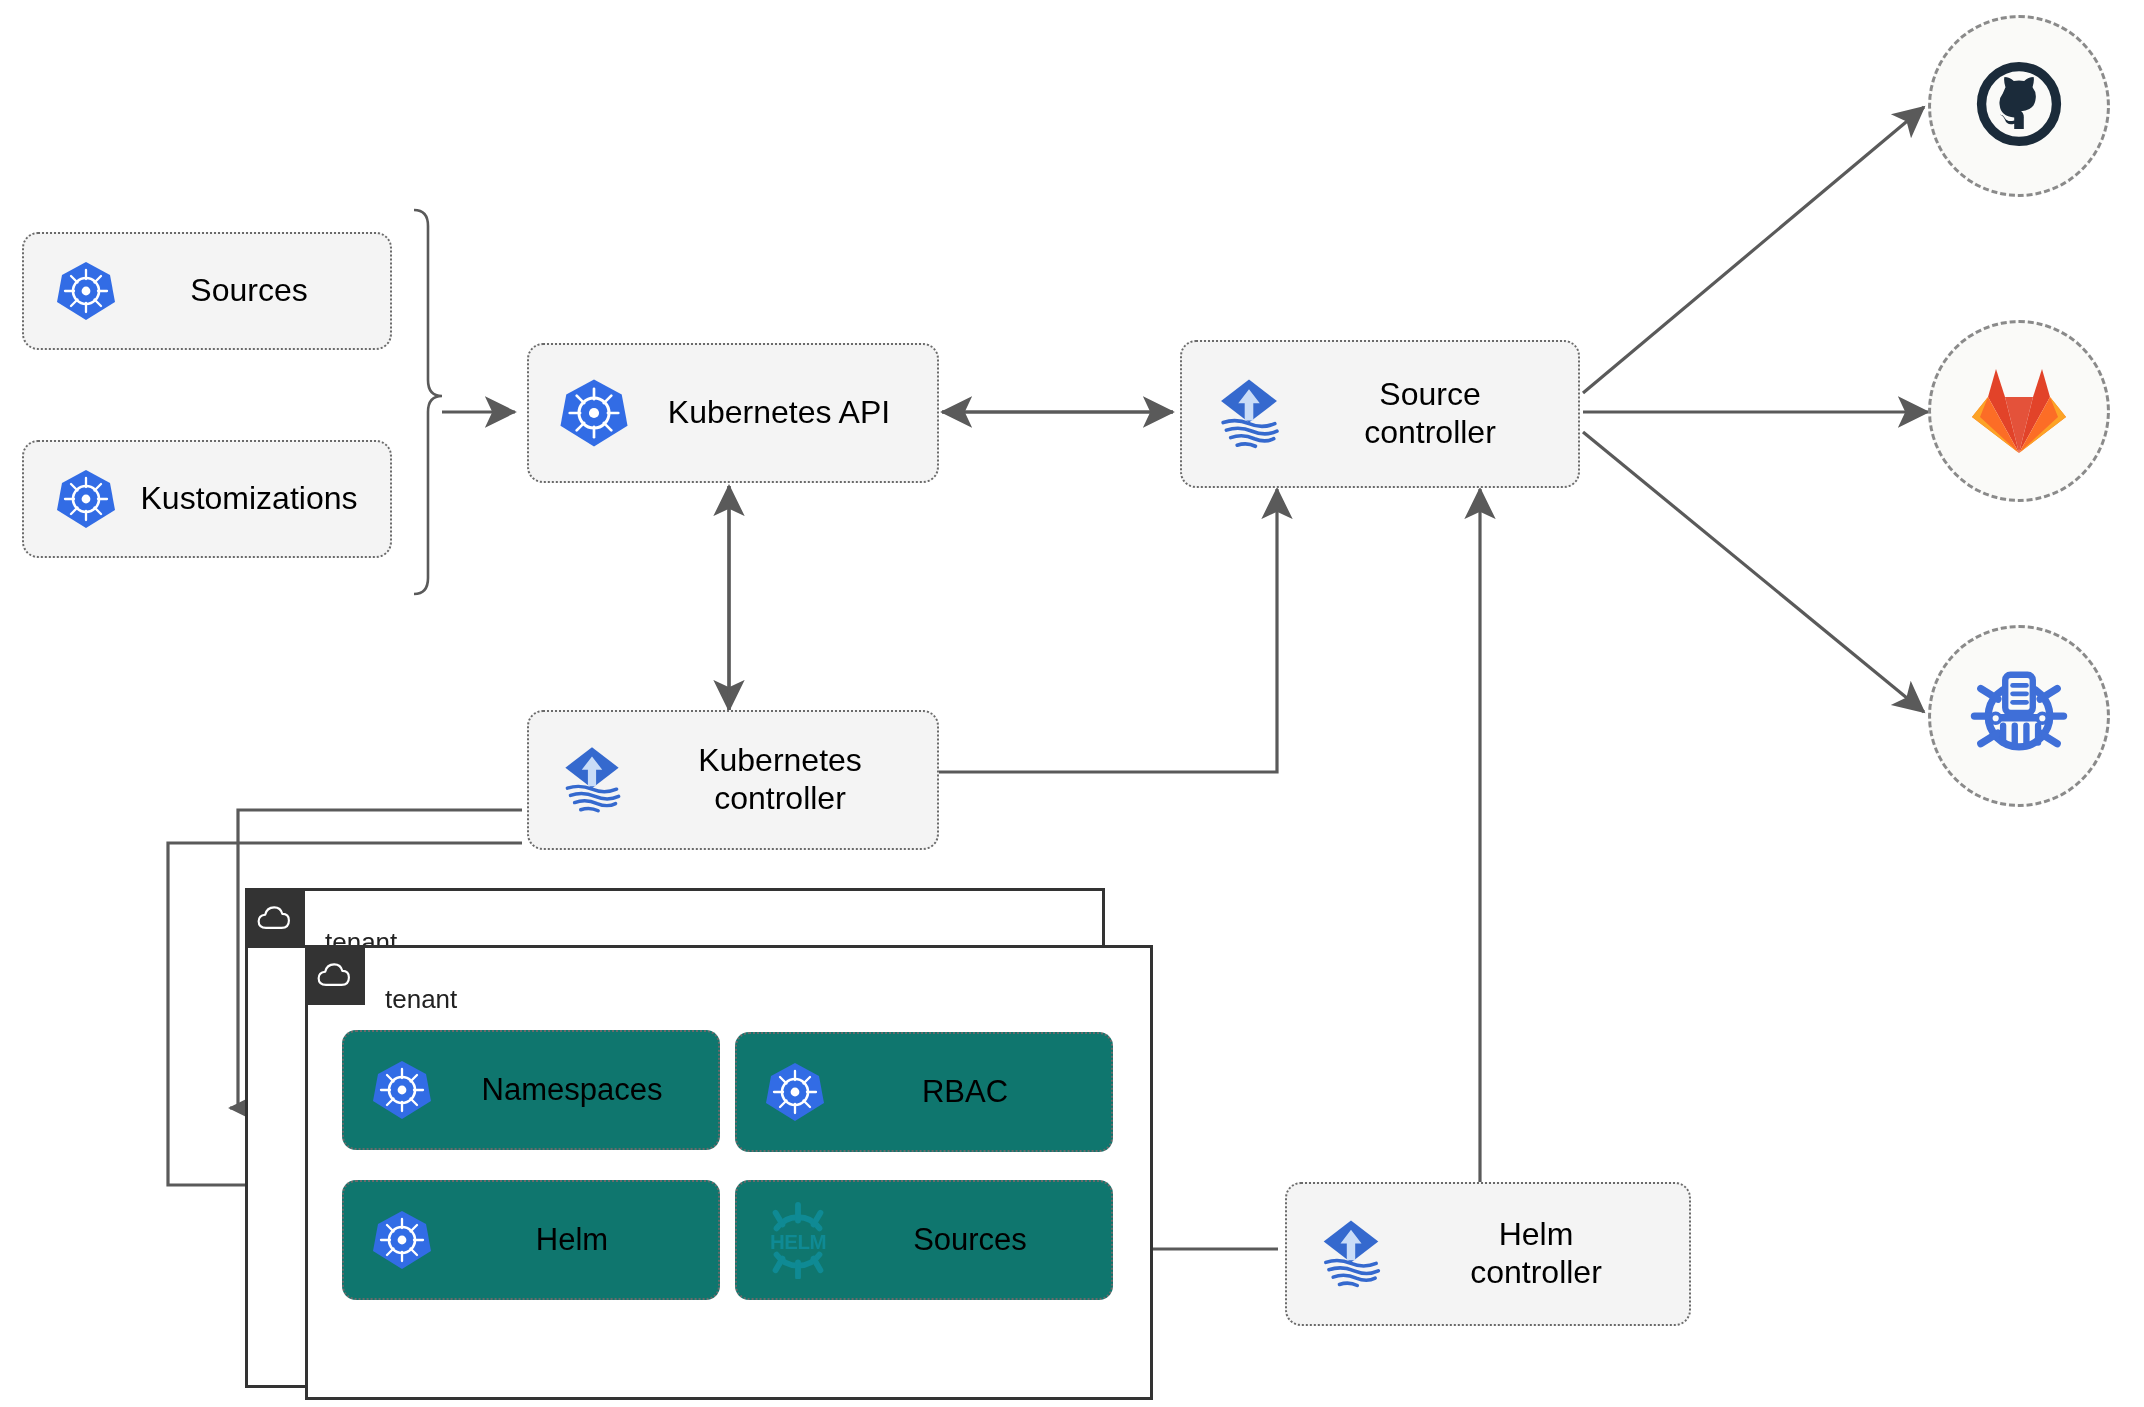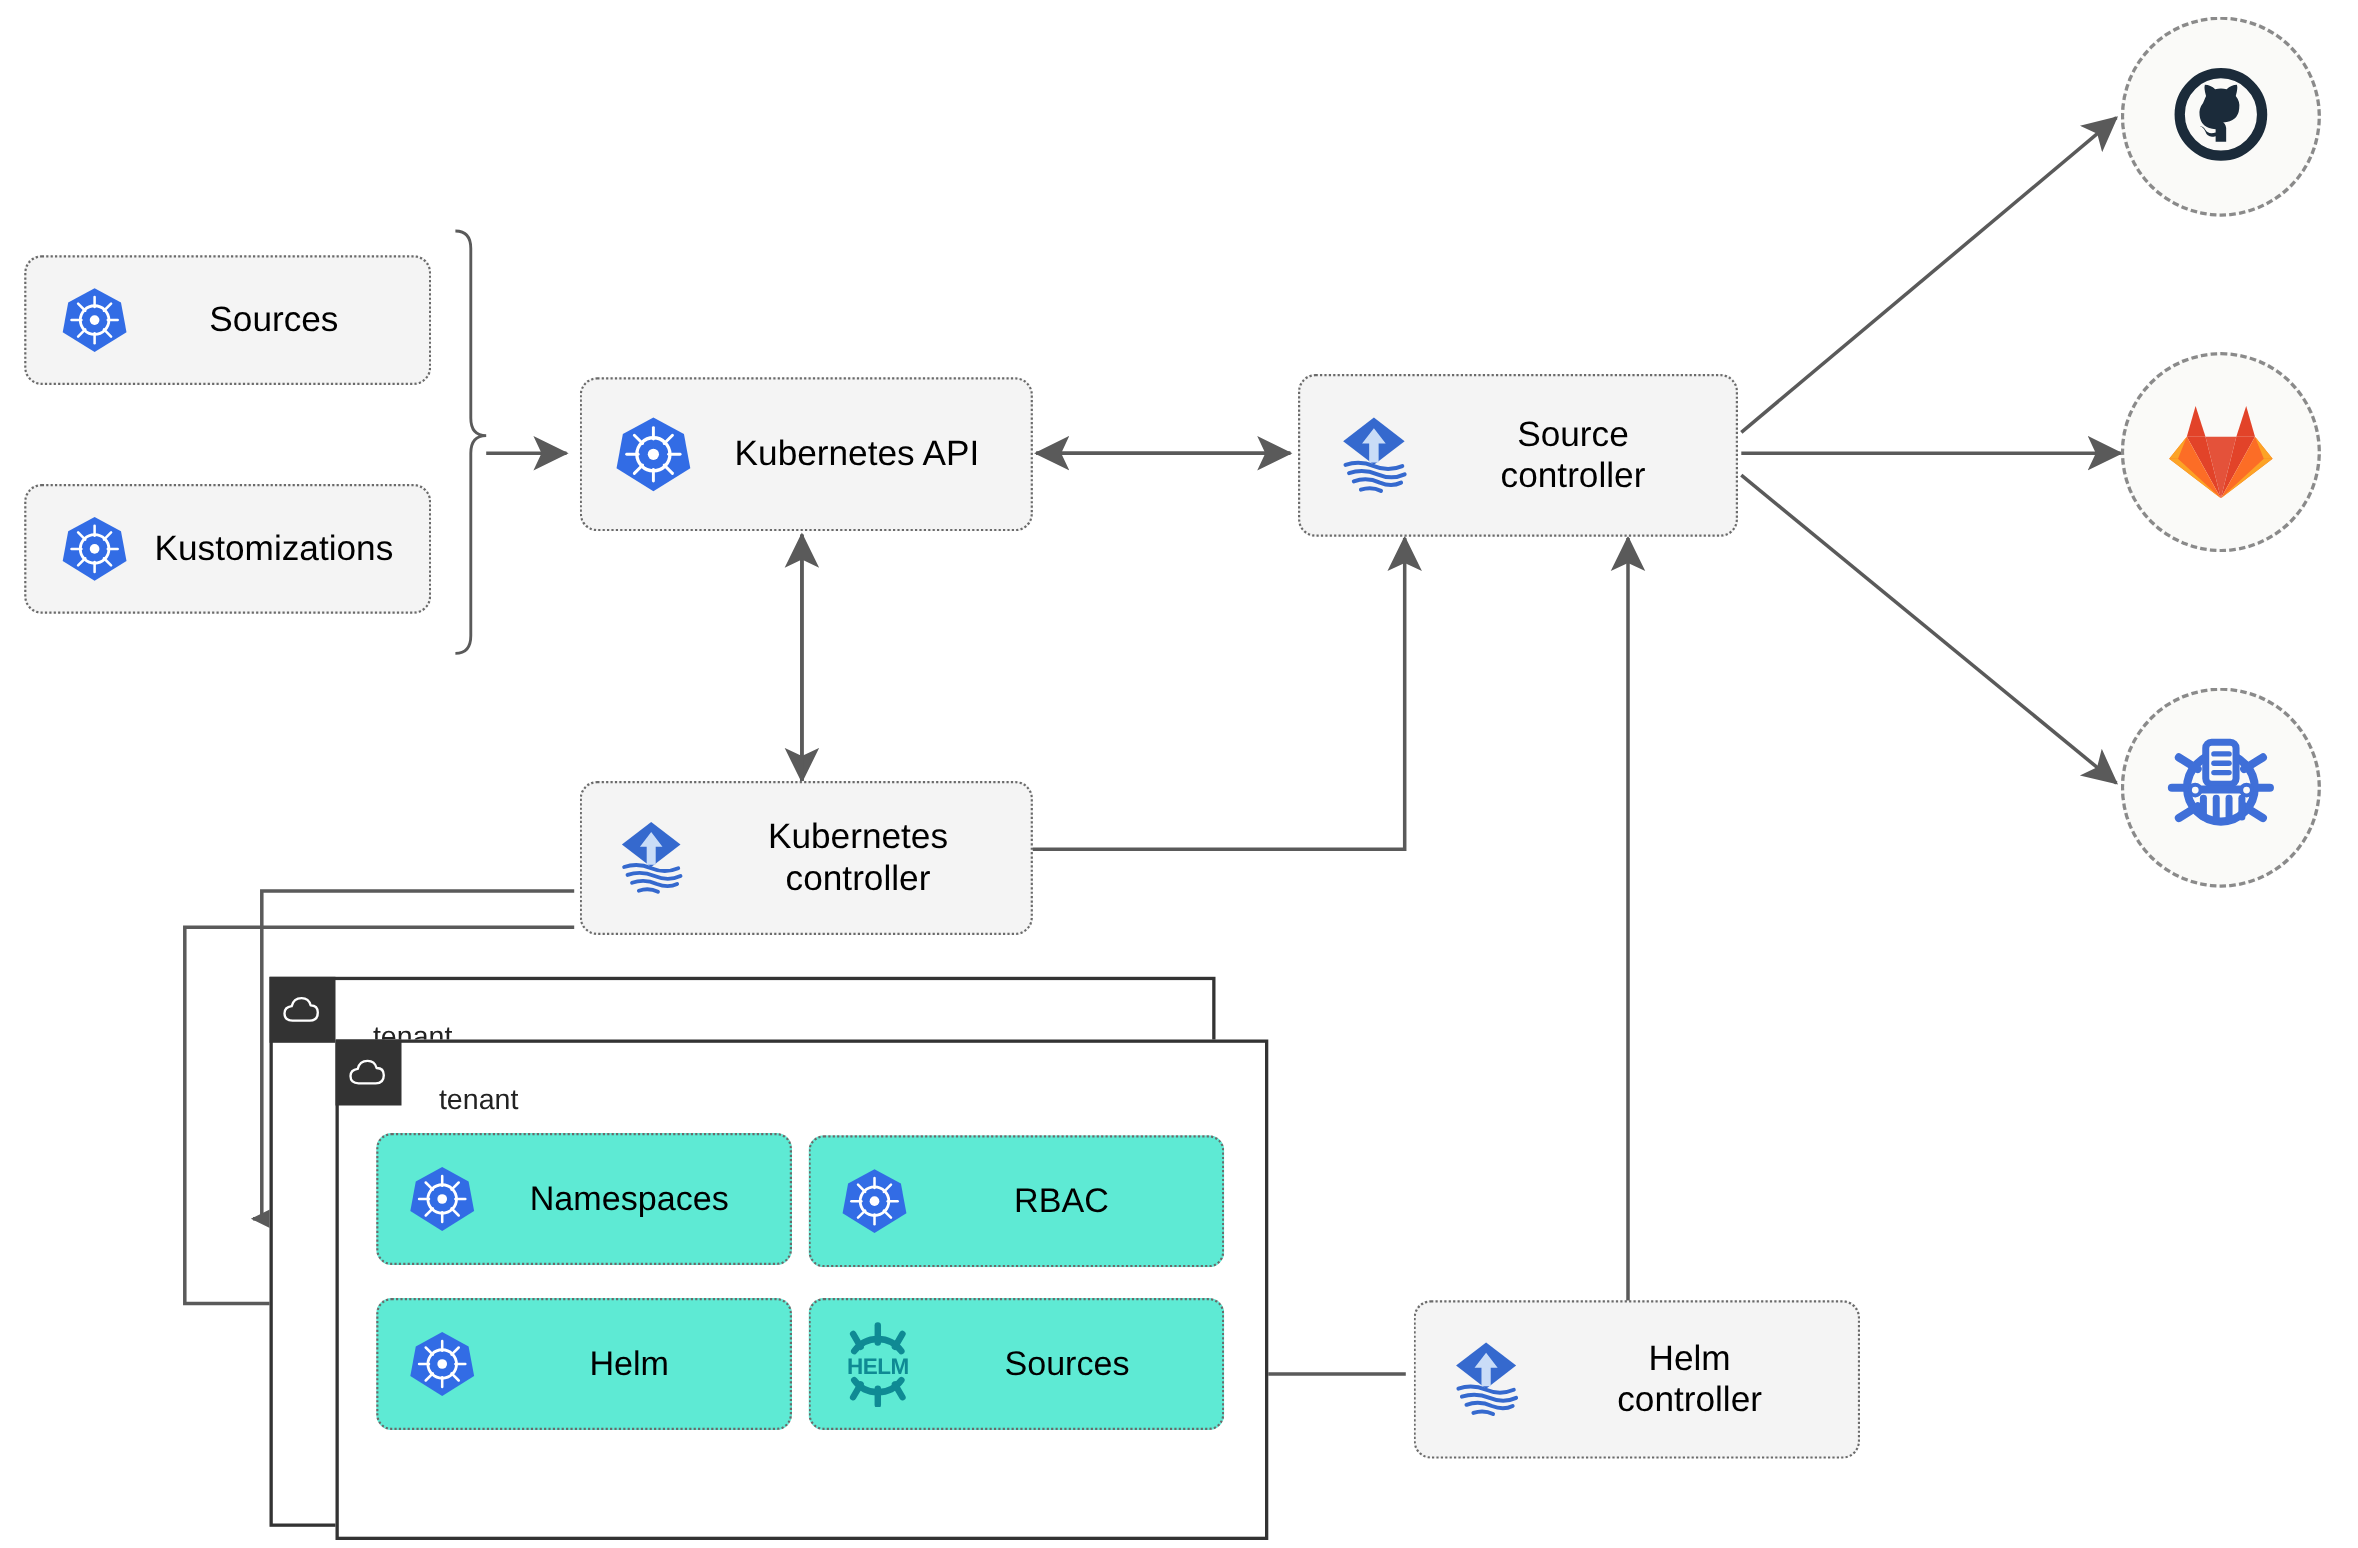--- a/index.html
+++ b/index.html
@@ -89,30 +89,30 @@
     width: 60px;
     height: 60px;
     background: #333333;
     display: flex;
     align-items: center;
     justify-content: center;
   }
   .tenant-tab .tab-label {
     color: #222222;
     font-size: 26px;
-    padding-left: 34px;
+    padding-left: 20px;
     white-space: nowrap;
     margin-top: 48px;
   }
 
   
   .cell {
     position: absolute;
     box-sizing: border-box;
-    background: #5eead4;
+    background: #0f766e;
     border: 2px dotted #6a6a6a;
     border-radius: 14px;
     display: flex;
     flex-direction: row;
     align-items: center;
     z-index: 4;
   }
   .cell .nlabel {
     flex: 1;
     text-align: center;

